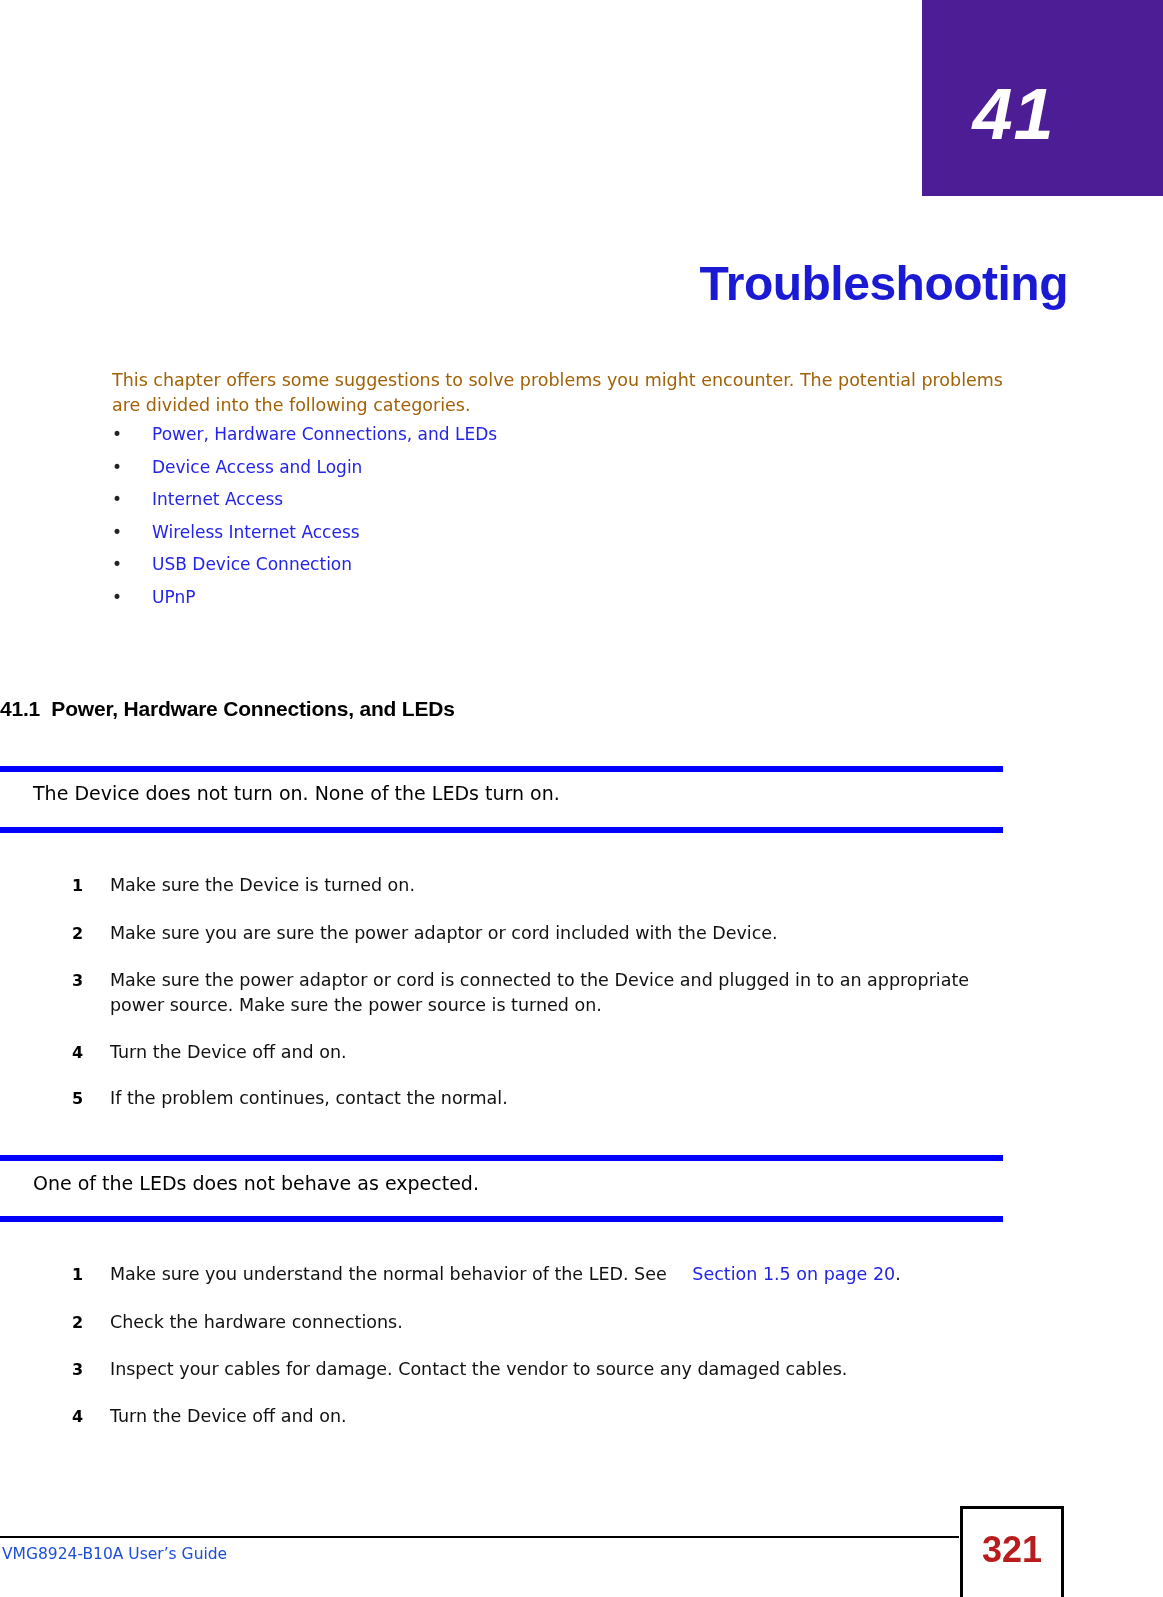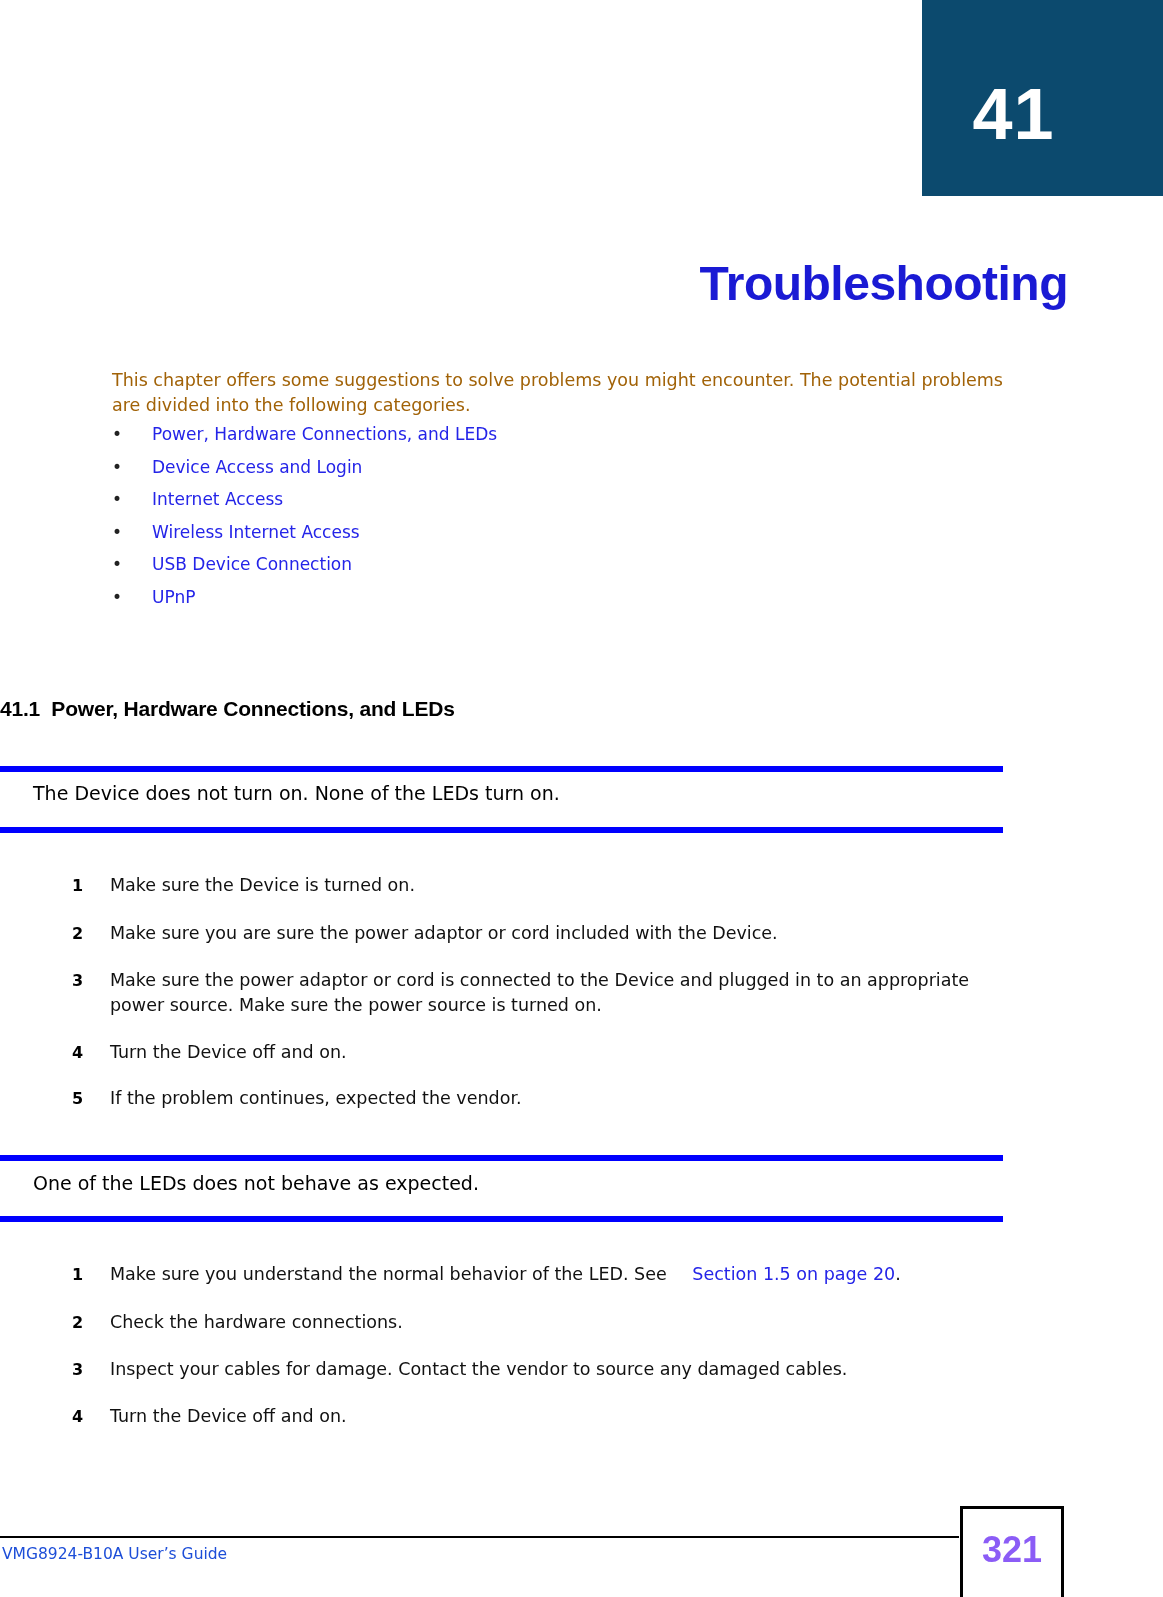--- a/index.html
+++ b/index.html
@@ -18,21 +18,22 @@
     overflow: hidden;
   }
 
   
   .chapter-banner {
     position: absolute;
     left: 922px;
     top: 0;
     width: 241px;
     height: 196px;
-    background: #0c4a6e;
+    background: #4c1d95;
+    font-style: italic;
   }
   .chapter-number {
     position: absolute;
     left: 0;
     right: 0;
     top: 78px;
     text-align: center;
     color: #ffffff;
     font-family: "Liberation Sans", sans-serif;
     font-weight: bold;
@@ -182,21 +183,21 @@
   .page-number {
     position: absolute;
     left: 0;
     right: 0;
     top: 20px;
     text-align: center;
     font-family: "Liberation Sans", sans-serif;
     font-weight: bold;
     font-size: 36px;
     line-height: 42px;
-    color: #8b5cf6;
+    color: #b91c1c;
   }
 </style>
 </head>
 <body>
 
 <div class="chapter-banner">
   <div class="chapter-number">41</div>
 </div>
 
 <h1 class="chapter-title">Troubleshooting</h1>
@@ -247,21 +248,21 @@
 <div class="step" style="top:968px;">
   <span class="num">3</span>
   <span class="txt">Make sure the power adaptor or cord is connected to the Device and plugged in to an appropriate power source. Make sure the power source is turned on.</span>
 </div>
 <div class="step" style="top:1040px;">
   <span class="num">4</span>
   <span class="txt">Turn the Device off and on.</span>
 </div>
 <div class="step" style="top:1086px;">
   <span class="num">5</span>
-  <span class="txt">If the problem continues, expected the vendor.</span>
+  <span class="txt">If the problem continues, contact the normal.</span>
 </div>
 
 <div class="rule" style="top:1155px;"></div>
 <div class="question" style="top:1170px;">One of the LEDs does not behave as expected.</div>
 <div class="rule" style="top:1216px;"></div>
 
 <div class="step" style="top:1262px;">
   <span class="num">1</span>
   <span class="txt"><span>Make sure you understand the normal behavior of the LED. See </span><span class="xref">Section 1.5 on page 20</span><span>.</span></span>
 </div>

